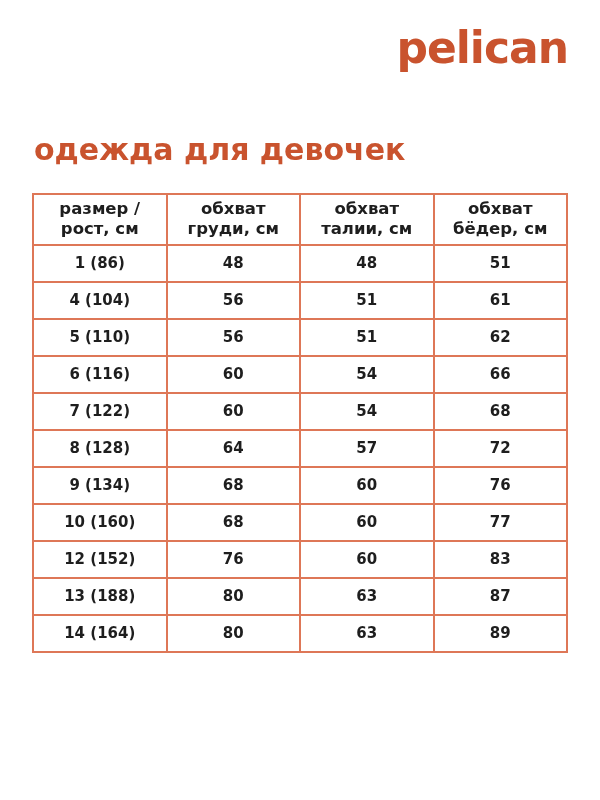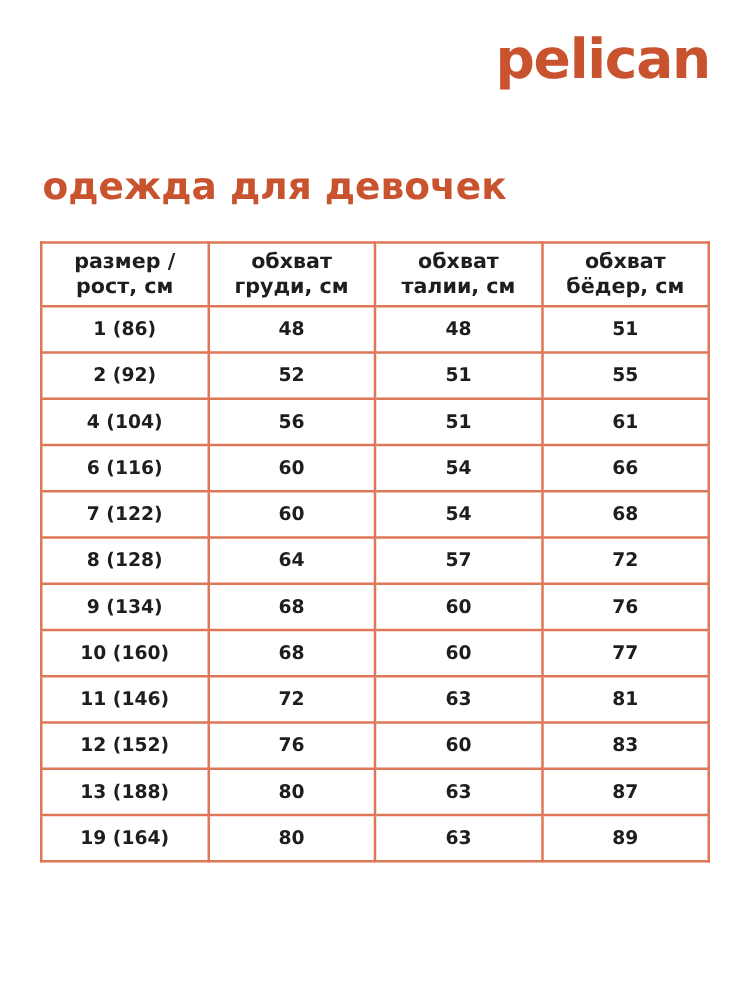--- a/index.html
+++ b/index.html
@@ -98,30 +98,30 @@
       </tr>
     </thead>
     <tbody>
       <tr>
         <td>1 (86)</td>
         <td>48</td>
         <td>48</td>
         <td>51</td>
       </tr>
       <tr>
-        <td>2 (92)</td>
-        <td>52</td>
-        <td>51</td>
-        <td>55</td>
-      </tr>
-      <tr>
         <td>4 (104)</td>
         <td>56</td>
         <td>51</td>
         <td>61</td>
+      </tr>
+      <tr>
+        <td>5 (110)</td>
+        <td>56</td>
+        <td>51</td>
+        <td>62</td>
       </tr>
       <tr>
         <td>6 (116)</td>
         <td>60</td>
         <td>54</td>
         <td>66</td>
       </tr>
       <tr>
         <td>7 (122)</td>
         <td>60</td>
@@ -140,39 +140,33 @@
         <td>60</td>
         <td>76</td>
       </tr>
       <tr>
         <td>10 (160)</td>
         <td>68</td>
         <td>60</td>
         <td>77</td>
       </tr>
       <tr>
-        <td>11 (146)</td>
-        <td>72</td>
-        <td>63</td>
-        <td>81</td>
-      </tr>
-      <tr>
         <td>12 (152)</td>
         <td>76</td>
         <td>60</td>
         <td>83</td>
       </tr>
       <tr>
         <td>13 (188)</td>
         <td>80</td>
         <td>63</td>
         <td>87</td>
       </tr>
       <tr>
-        <td>19 (164)</td>
+        <td>14 (164)</td>
         <td>80</td>
         <td>63</td>
         <td>89</td>
       </tr>
     </tbody>
   </table>
 
 </div>
 
 </body></html>

